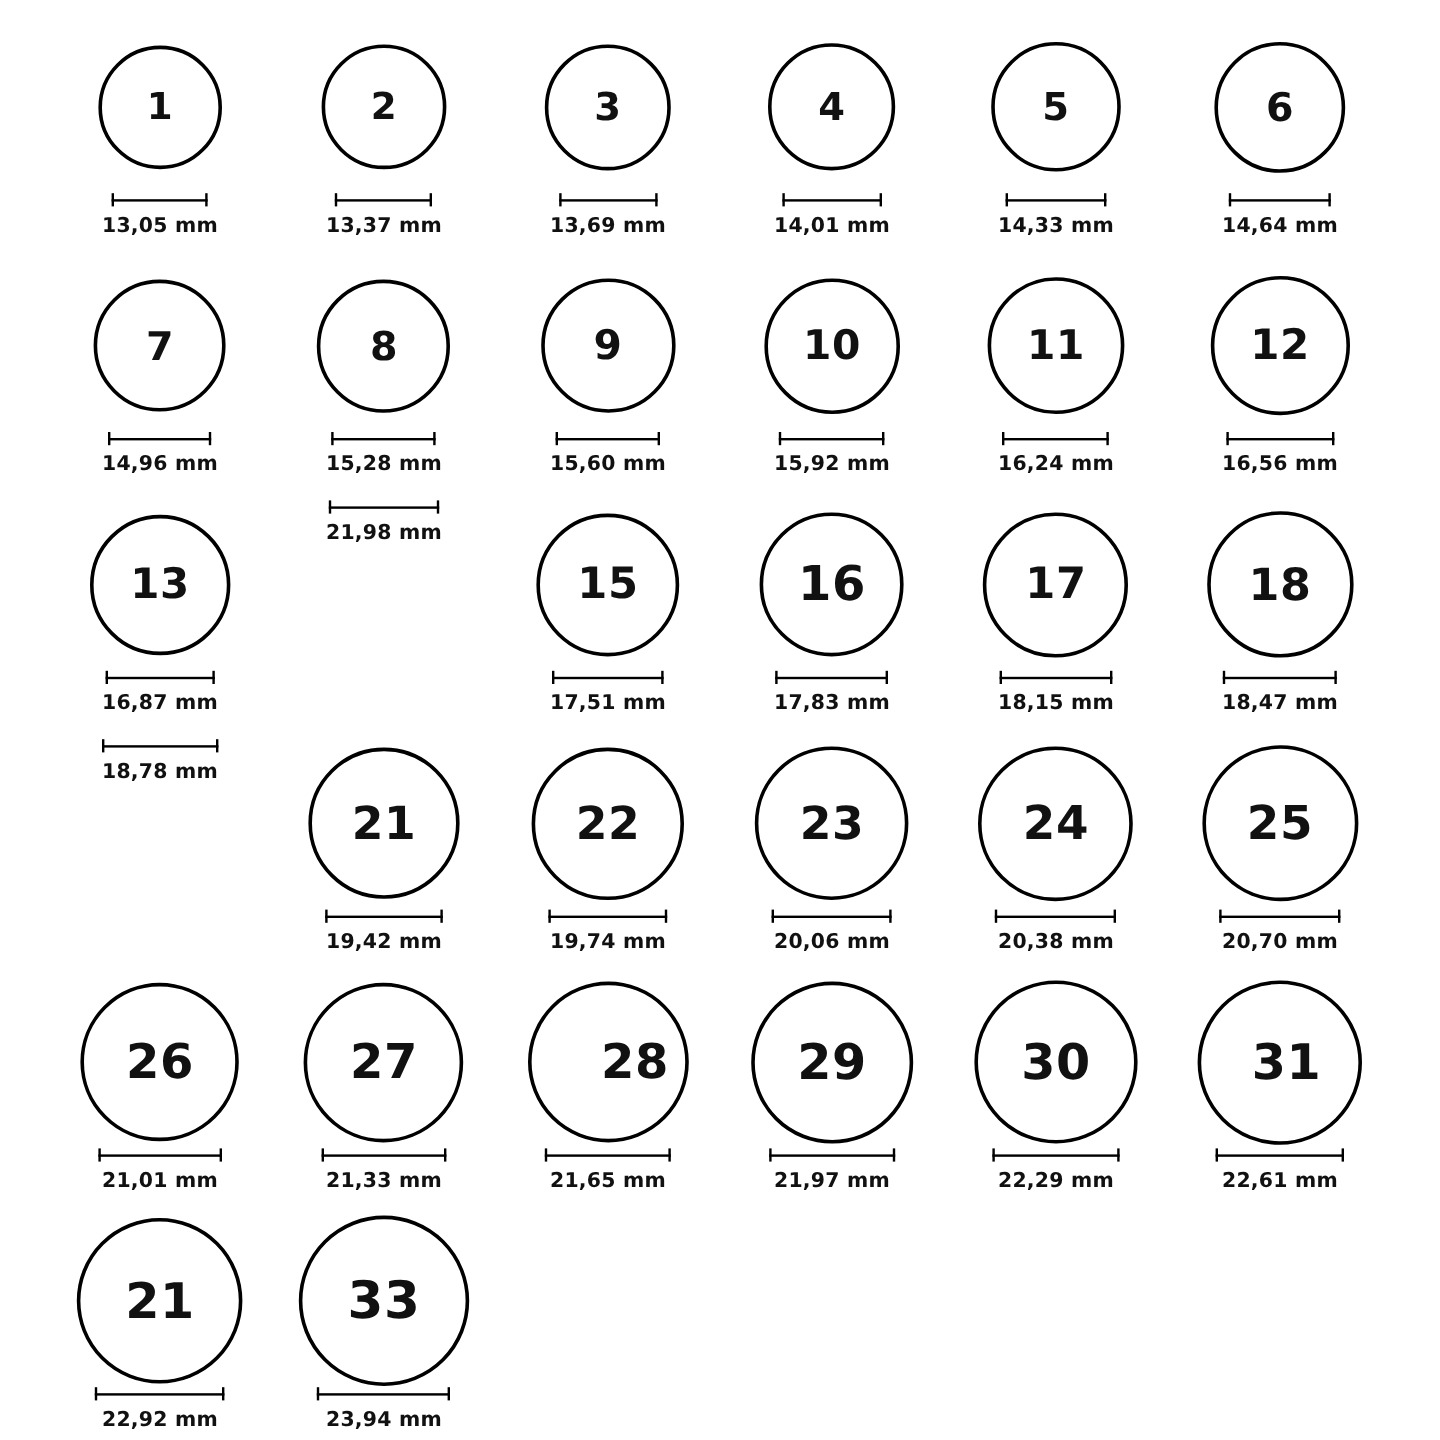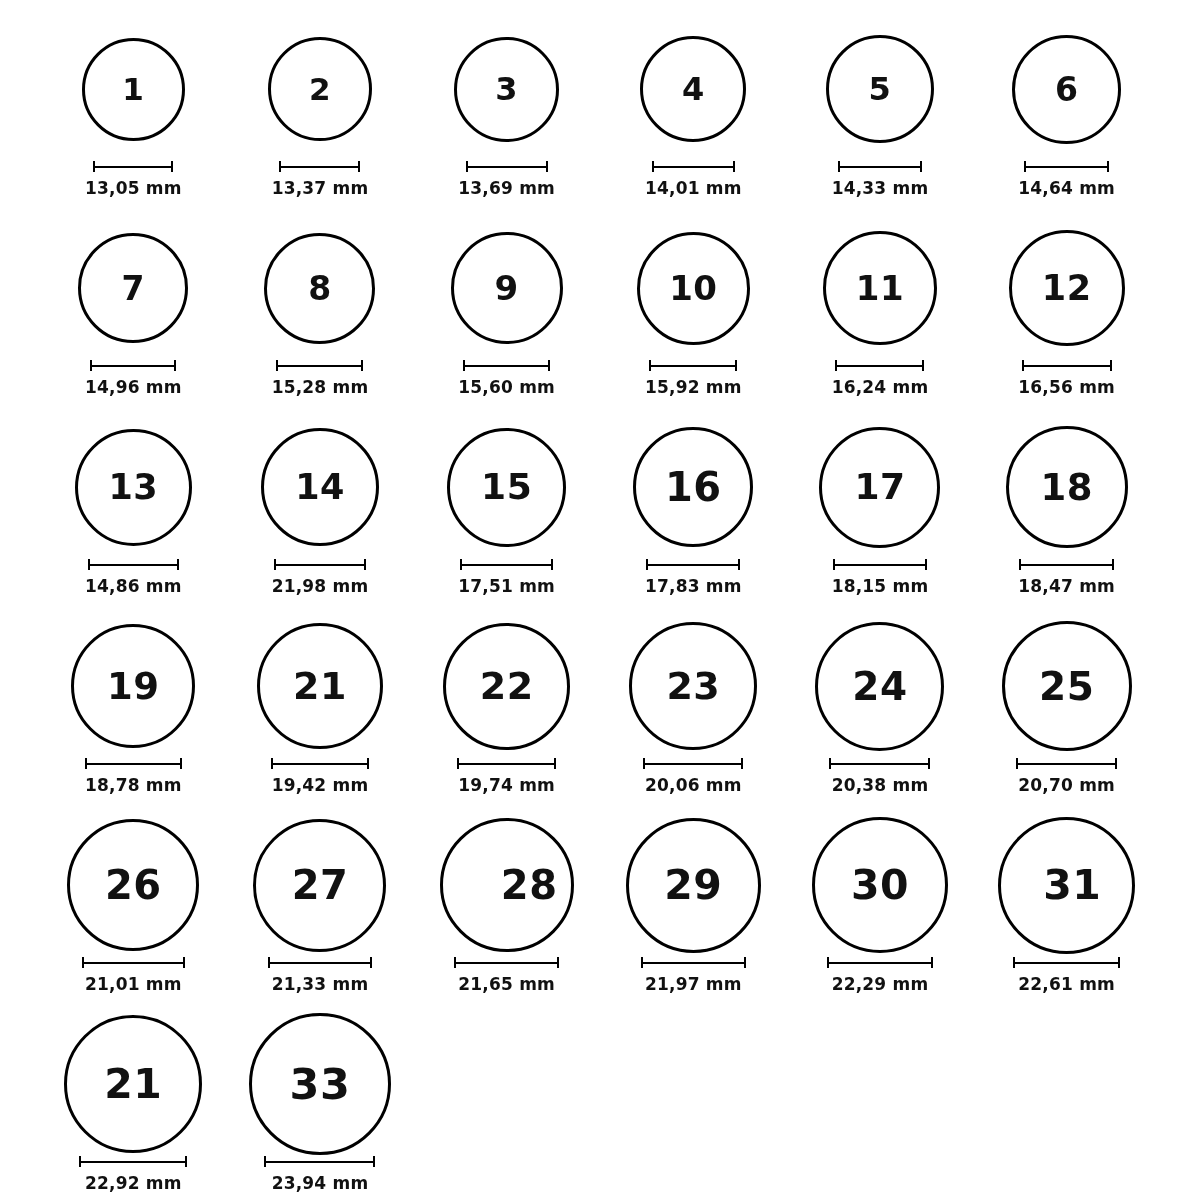--- a/index.html
+++ b/index.html
@@ -272,28 +272,23 @@
           <div class="ring" style="width: 117px; height: 117px;">
             <span class="ring-num" style="font-size: 35px;">13</span>
           </div>
         </div>
         <div class="dim">
           <span class="dim-line" style="width: 91px;">
             <span class="cap left"></span>
             <span class="cap right"></span>
           </span>
         </div>
-        <div class="label">14,86 mm</div>
-      </div>
-      <div class="cell">
-        <div class="ring-wrap">
-          <div class="ring" style="width: 118px; height: 118px;">
-            <span class="ring-num" style="font-size: 35px;">14</span>
-          </div>
-        </div>
+        <div class="label">16,87 mm</div>
+      </div>
+      <div class="cell">
         <div class="dim">
           <span class="dim-line" style="width: 92px;">
             <span class="cap left"></span>
             <span class="cap right"></span>
           </span>
         </div>
         <div class="label">21,98 mm</div>
       </div>
       <div class="cell">
         <div class="ring-wrap">
@@ -345,25 +340,20 @@
         </div>
         <div class="dim">
           <span class="dim-line" style="width: 95px;">
             <span class="cap left"></span>
             <span class="cap right"></span>
           </span>
         </div>
         <div class="label">18,47 mm</div>
       </div>
       <div class="cell">
-        <div class="ring-wrap">
-          <div class="ring" style="width: 124px; height: 124px;">
-            <span class="ring-num" style="font-size: 37px;">19</span>
-          </div>
-        </div>
         <div class="dim">
           <span class="dim-line" style="width: 97px;">
             <span class="cap left"></span>
             <span class="cap right"></span>
           </span>
         </div>
         <div class="label">18,78 mm</div>
       </div>
       <div class="cell">
         <div class="ring-wrap">

